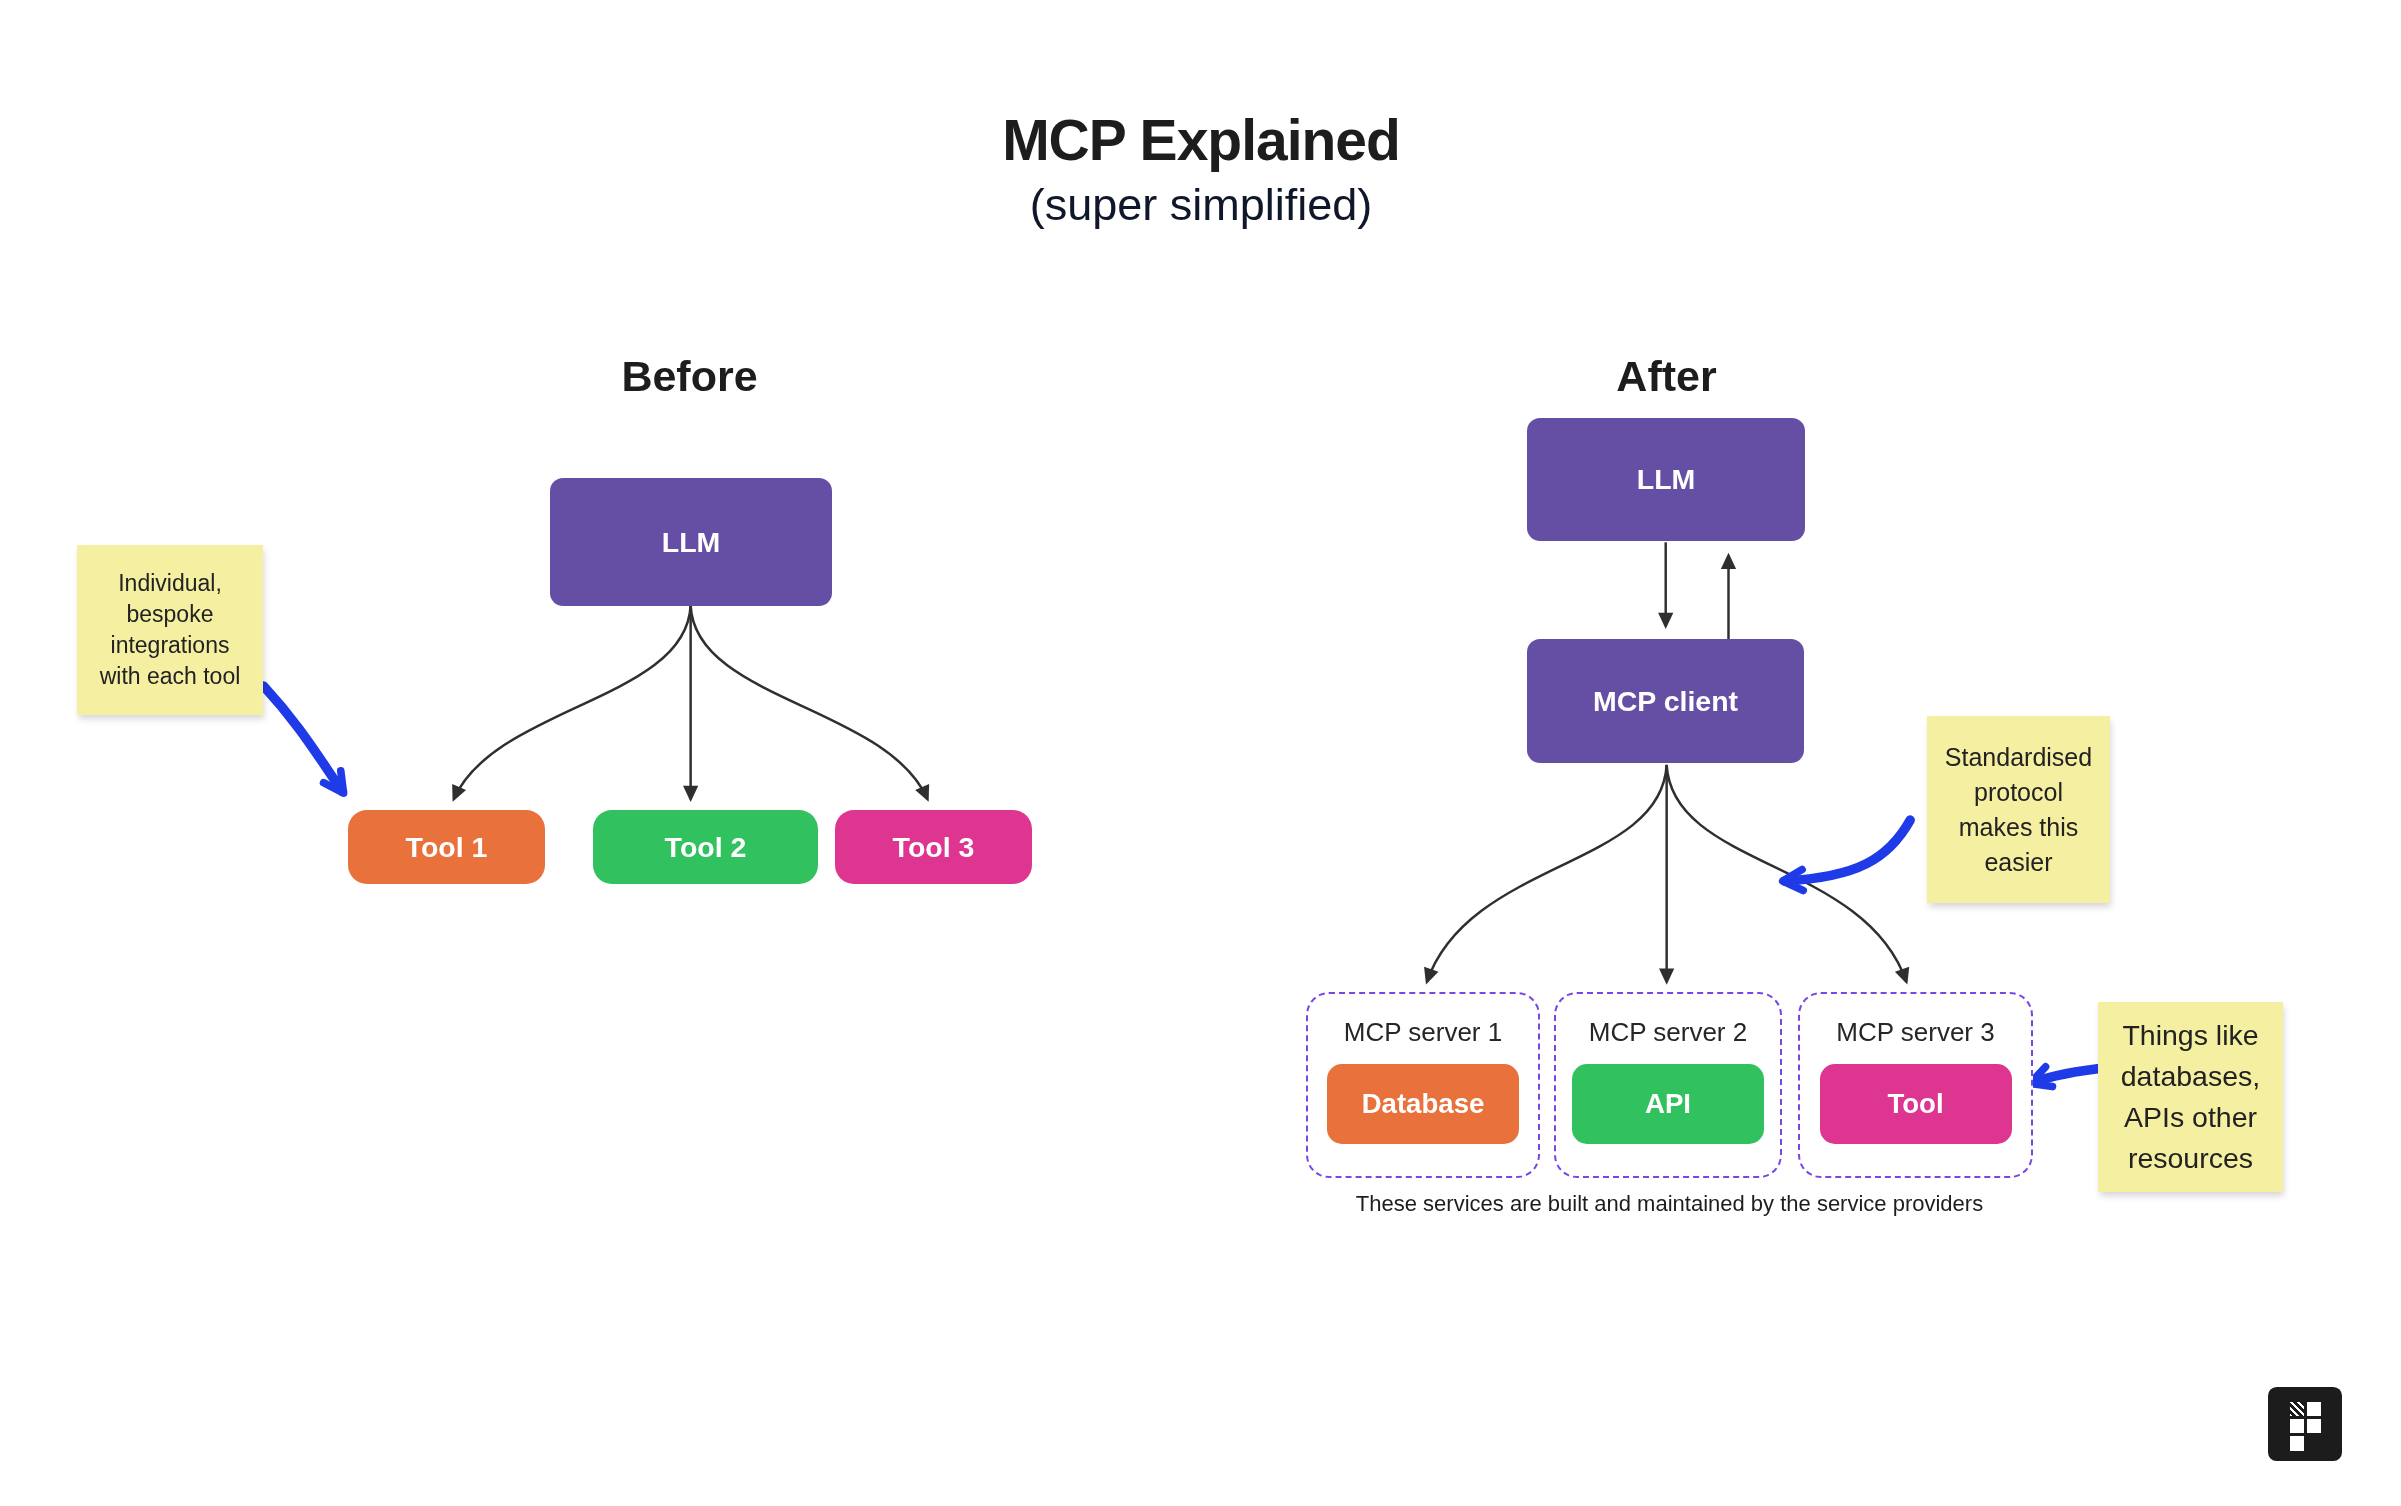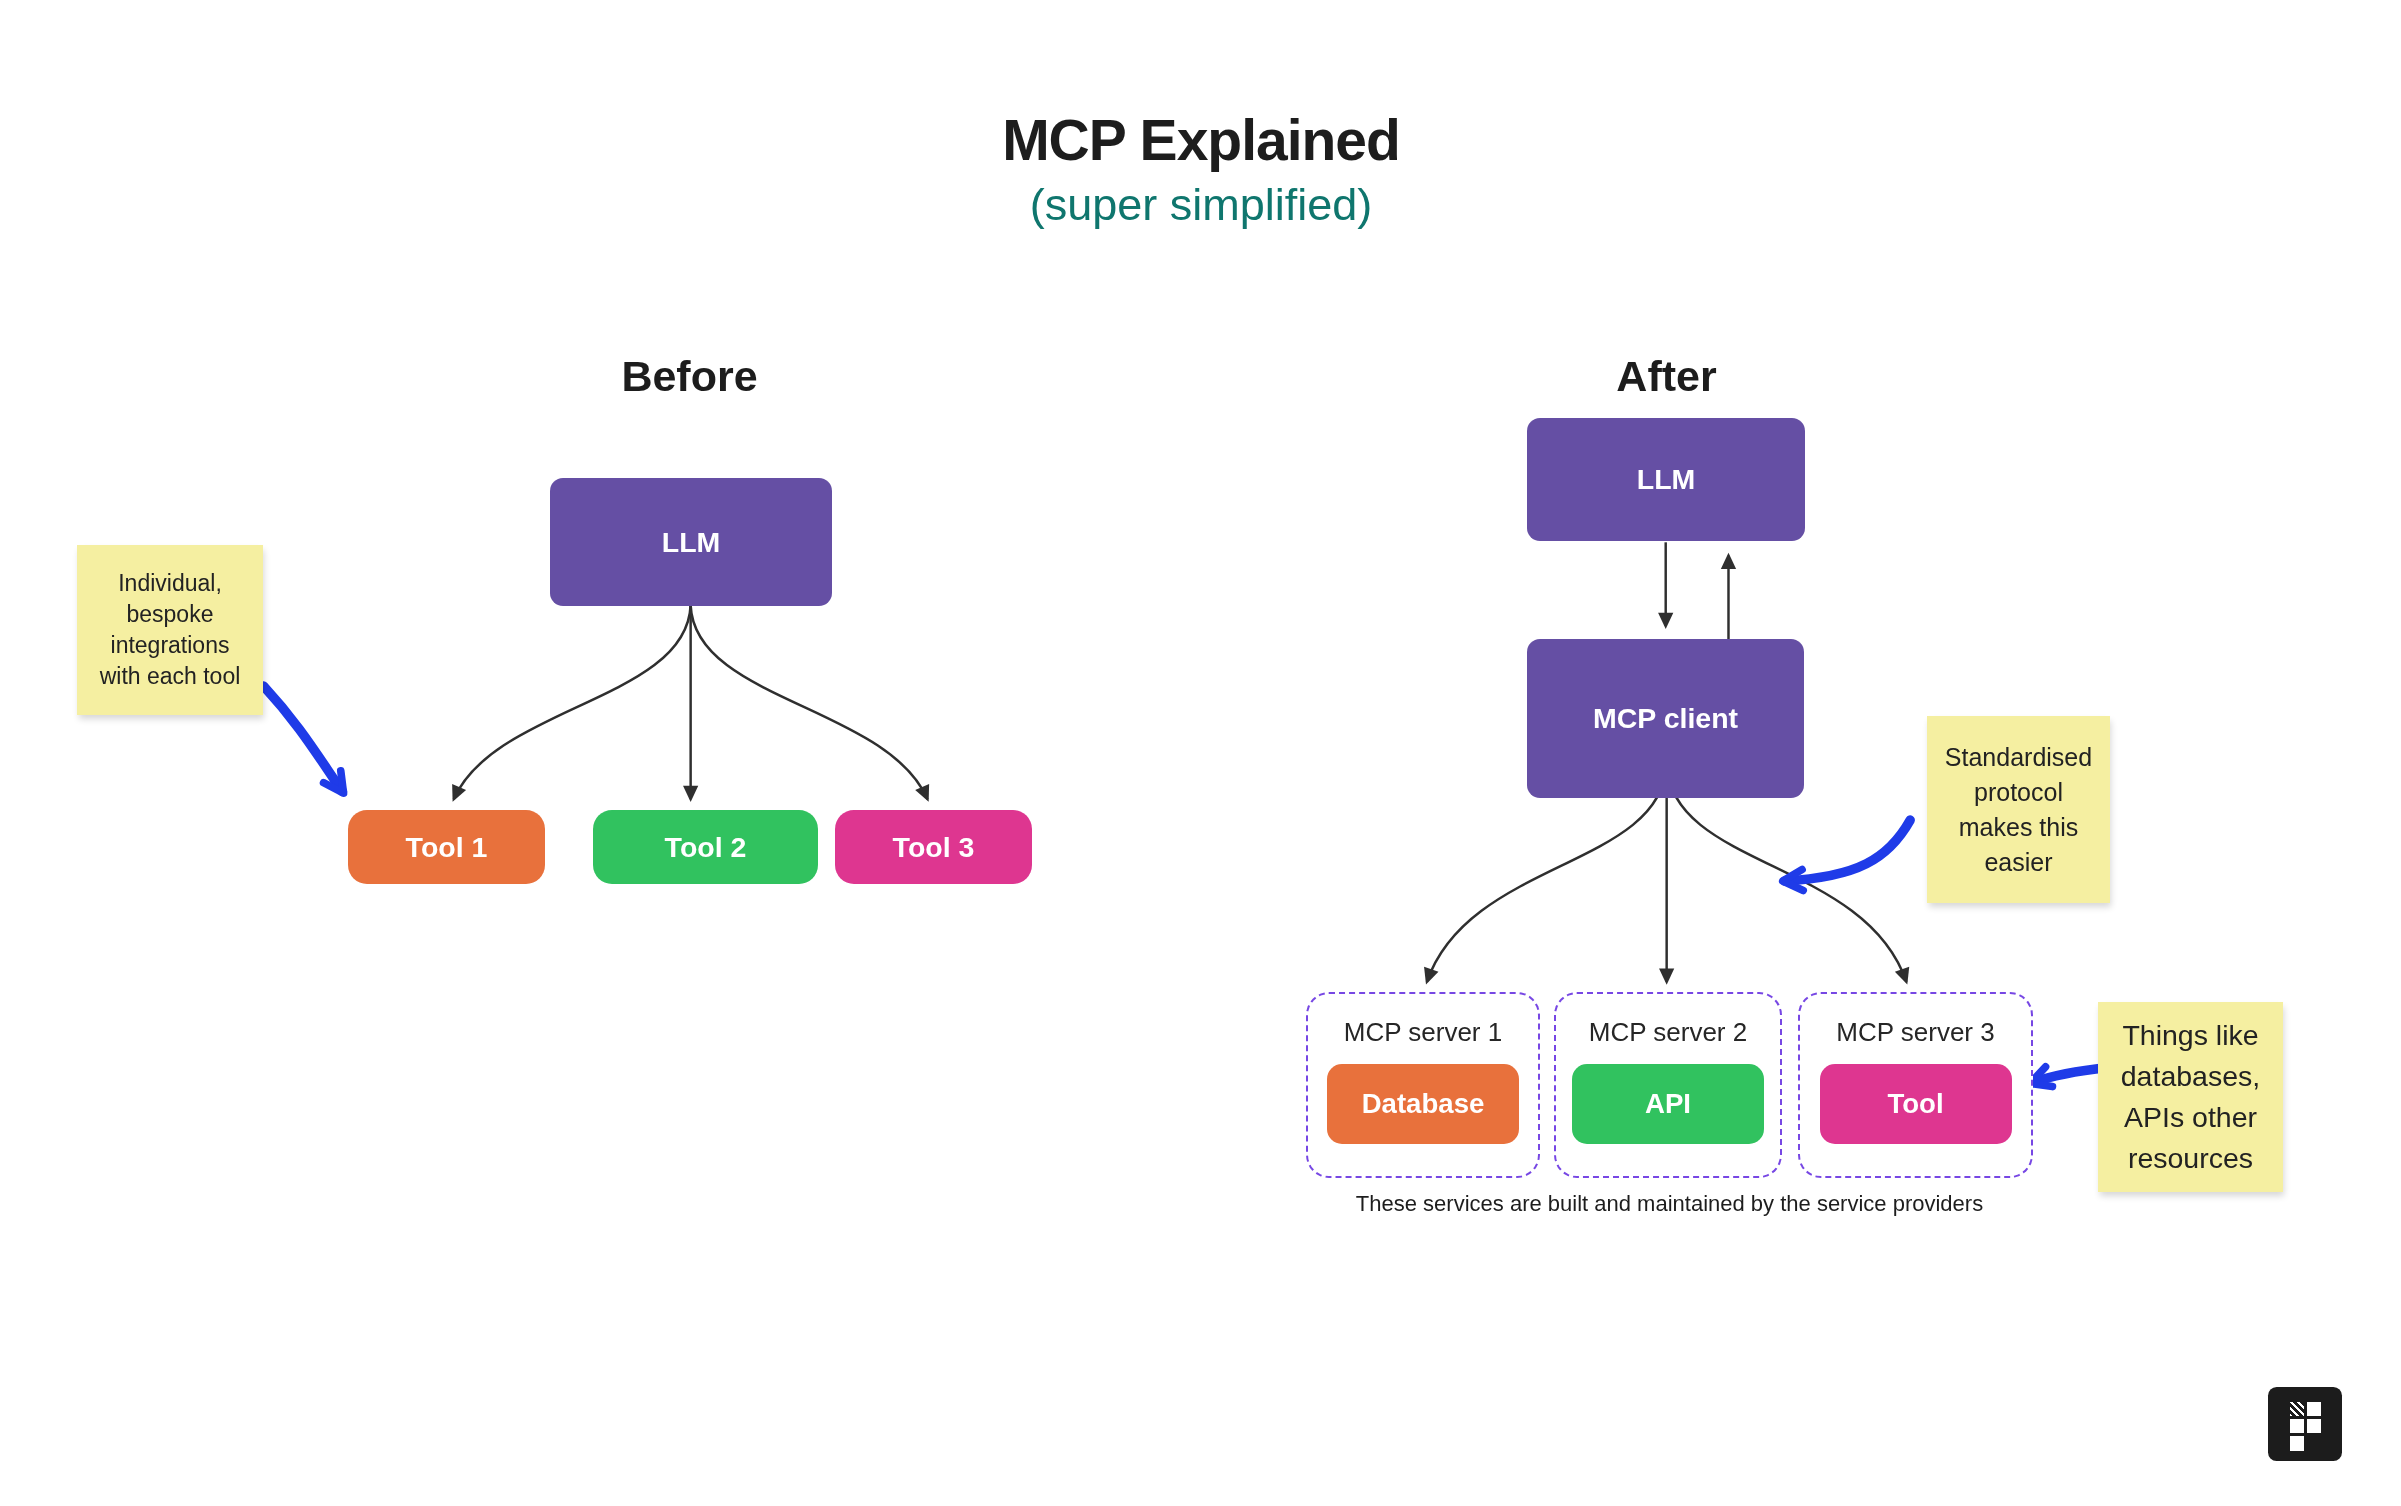--- a/index.html
+++ b/index.html
@@ -2,21 +2,21 @@
 <html style="font-size:15px"><head>
 <meta charset="utf-8">
 <style>
   html,body{margin:0;padding:0;background:#ffffff;}
   .canvas{
     position:relative;width:2402px;height:1507px;background:#ffffff;overflow:hidden;
     font-family:"Liberation Sans","DejaVu Sans",sans-serif;color:#1f1f1f;
   }
   .abs{position:absolute;}
   .title{left:0;right:0;top:107px;text-align:center;font-size:57px;font-weight:700;color:#1d1d1d;letter-spacing:-1px;}
-  .subtitle{left:0;right:0;top:179px;text-align:center;font-size:45px;font-weight:400;color:#0f766e;}
+  .subtitle{left:0;right:0;top:179px;text-align:center;font-size:45px;font-weight:400;color:#0f172a;}
   .col-heading{top:352px;width:285px;text-align:center;font-size:43px;font-weight:700;color:#1d1d1d;}
   .node{display:flex;align-items:center;justify-content:center;color:#ffffff;font-weight:700;z-index:3;}
   .purple-box{border-radius:13px;font-size:28.5px;}
   .small-box{border-radius:19px;font-size:28.5px;}
   .sticky{
     background:#F5EFA1;z-index:3;text-align:center;white-space:pre-line;color:#222222;
     display:flex;align-items:center;justify-content:center;
     box-shadow:1.9px 4.8px 6.7px rgba(0,0,0,0.16);
   }
   .server{
@@ -86,21 +86,21 @@
 
   <div class="abs sticky" style="left: 77px; top: 545px; width: 186px; height: 170px; font-size: 23px; line-height: 31px; background: rgb(245, 239, 161);">Individual,
 bespoke
 integrations
 with each tool</div>
 
   <div class="abs node purple-box" style="left: 1527px; top: 418px; width: 278px; height: 123px; background: rgb(101, 79, 164);">
     <span>LLM</span>
   </div>
 
-  <div class="abs node purple-box" style="left: 1527px; top: 639px; width: 277px; height: 159px; background: rgb(101, 79, 164);">
+  <div class="abs node purple-box" style="left: 1527px; top: 639px; width: 277px; height: 124px; background: rgb(101, 79, 164);">
     <span>MCP client</span>
   </div>
 
   <div class="abs server" style="left: 1306px; top: 992px; width: 234px; height: 186px; border-color: rgb(119, 71, 228);">
     <div class="server-title">MCP server 1</div>
     <div class="resource" style="background: rgb(232, 113, 60);">
       <span>Database</span>
     </div>
   </div>
 

